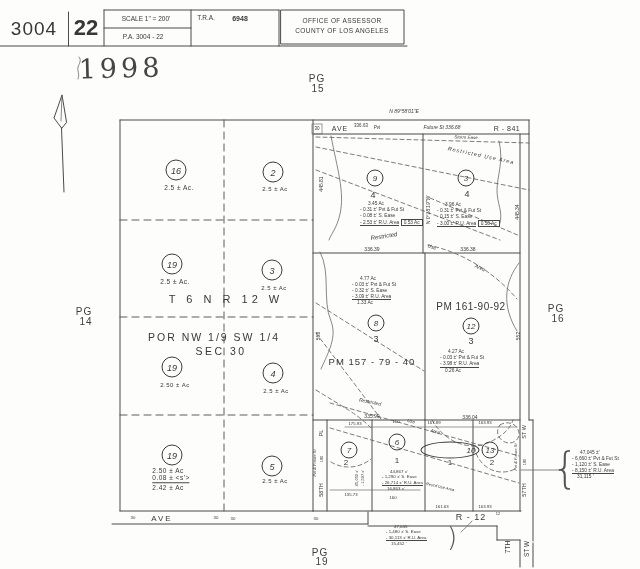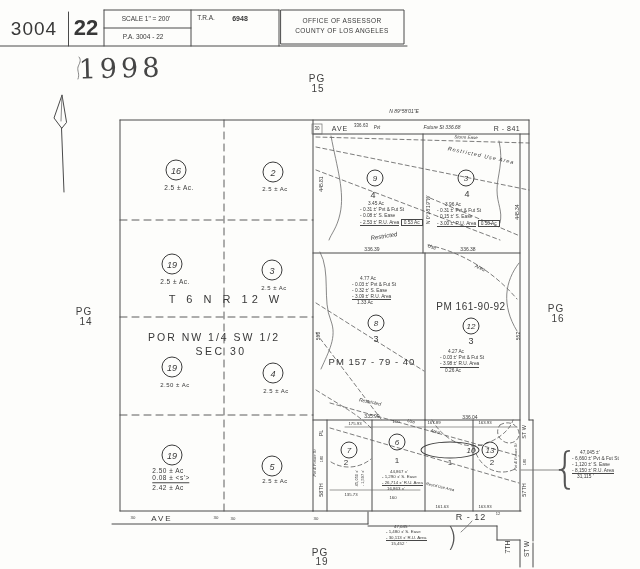--- a/index.html
+++ b/index.html
@@ -154,21 +154,21 @@
   <div class="pnum big" style="left:172px;top:264px;">
       <span>19</span>
     </div>
   <div class="lbl hand" style="left:175px;top:282px;font-size:6.5px;">2.5 ± Ac.</div>
   <div class="pnum big" style="left:272px;top:270px;">
       <span>3</span>
     </div>
   <div class="lbl hand" style="left:274px;top:288px;font-size:6px;">2.5 ± Ac</div>
 
   <div class="lbl" style="left:226px;top:299px;font-size:11px;letter-spacing:4px;">T 6 N    R 12 W</div>
-  <div class="lbl" style="left:214px;top:337px;font-size:10.5px;letter-spacing:2px;">POR NW 1/4    SW 1/2</div>
+  <div class="lbl" style="left:214px;top:337px;font-size:10.5px;letter-spacing:2px;">POR NW 1/9    SW 1/4</div>
   <div class="lbl" style="left:221px;top:351px;font-size:10.5px;letter-spacing:2.5px;">SEC 30</div>
 
   <div class="pnum big" style="left:172px;top:367px;">
       <span>19</span>
     </div>
   <div class="lbl hand" style="left:175px;top:385px;font-size:6px;">2.50 ± Ac</div>
   <div class="pnum big" style="left:273px;top:373px;">
       <span>4</span>
     </div>
   <div class="lbl hand" style="left:276px;top:391px;font-size:6px;">2.5 ± Ac</div>

